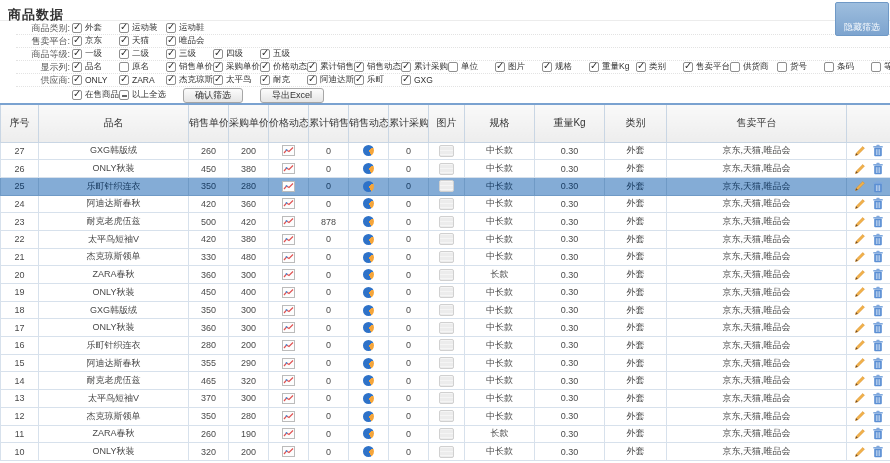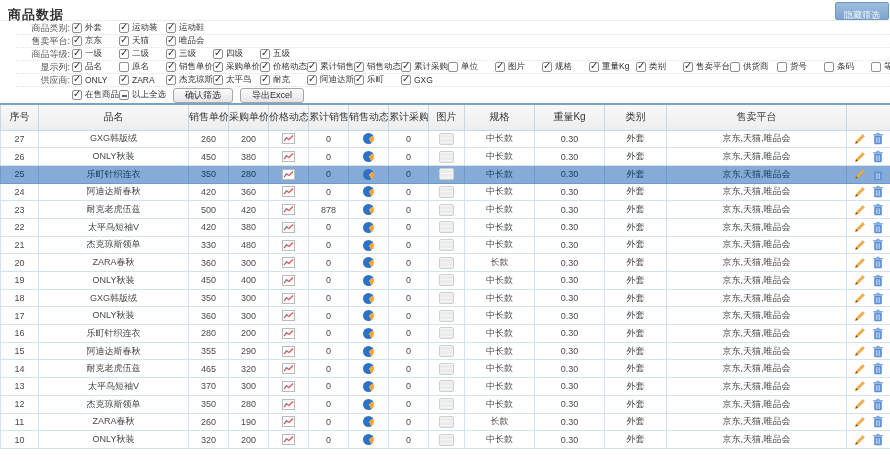--- a/index.html
+++ b/index.html
@@ -2,44 +2,44 @@
 <html><head>
 <meta charset="utf-8">
 <style>
   * { margin:0; padding:0; box-sizing:border-box; }
   html,body { width:890px; height:463px; background:#fff; overflow:hidden;
               font-family:"Liberation Sans","DejaVu Sans",sans-serif; color:#333; }
 
   
   .titlebar { position:relative; height:21px; padding:5px 6px 0 8px; border-bottom:1px solid #ececec; }
   .page-title { font-size:13px; font-weight:bold; color:#333; letter-spacing:1px; }
-  .collapse-btn { position:absolute; right:1px; top:2px; height:18px; padding:4px 8px;
+  .collapse-btn { position:absolute; right:1px; top:2px; height:18px; padding:16px 8px;
                   background:linear-gradient(#9ebede,#7da4cf); border:1px solid #6f99c6; border-radius:2px;
                   color:#f4f8fc; font-size:9px; line-height:16px; cursor:pointer;
                   font-family:"Liberation Sans","DejaVu Sans",sans-serif; }
 
   
   .filter-panel { padding:1px 0 0 16px; }
   .filter-row { display:flex; align-items:center; height:13px; border-bottom:1px dotted #e3e3e3;
                 overflow:hidden; white-space:nowrap; }
   .filter-row.last { height:16px; border-bottom:none; }
   .filter-label { flex:0 0 56px; width:56px; text-align:right; font-size:9px; color:#555; padding-right:2px; }
   .opt { display:inline-flex; align-items:center; flex:0 0 47px; width:47px; font-size:8.5px; color:#333; cursor:pointer; }
   .opt-label { white-space:nowrap; }
   .cb { display:inline-block; flex:0 0 10px; width:10px; height:10px; border:1px solid #8f8f8f; border-radius:2px;
         background:#fff; position:relative; margin-right:3px; }
   .cb.checked::after { content:"\2713"; position:absolute; left:0px; top:-3px; font-size:10px; color:#2e2e2e; }
   .cb.ind::after { content:""; position:absolute; left:2px; top:3.5px; width:5px; height:2px; background:#666; }
-  .f-btn { height:15px; padding:0 11px; margin-left:7px; font-size:9px; color:#333; cursor:pointer;
+  .f-btn { height:15px; padding:0 11px; margin-left:17px; font-size:9px; color:#333; cursor:pointer;
            background:linear-gradient(#fcfcfc,#e5e5e5); border:1px solid #a6a6a6; border-radius:3px;
            font-family:"Liberation Sans","DejaVu Sans",sans-serif; }
 
   
   table.data-table { width:890px; border-collapse:collapse; table-layout:fixed; border-top:2px solid #7aa2d0; }
-  .data-table th { height:26px; background:linear-gradient(#f9f9f9,#ededed); border:1px solid #c9d6e4;
+  .data-table th { height:38px; background:linear-gradient(#f9f9f9,#ededed); border:1px solid #c9d6e4;
                    font-size:10px; font-weight:normal; color:#333; overflow:hidden; white-space:nowrap; }
   .data-table td { height:17.7px; border:1px solid #d7e1ec; text-align:center; font-size:9px; color:#4a4a4a;
                    overflow:hidden; white-space:nowrap; padding:0 1px; }
   .data-table tr.selected td { background:#84acd6; border-color:#6f9ac6; color:#17395e; }
 
   
   .ic-pie { display:inline-block; width:11px; height:11px; border-radius:50%; vertical-align:middle;
             background:conic-gradient(#2e72c8 0 55deg, #f5a53a 55deg 150deg, #2e72c8 150deg 360deg); }
   .ic-img { display:inline-block; width:15px; height:12px; background:#ececec; border:1px solid #d0d0d0;
             border-radius:2px; vertical-align:middle;

